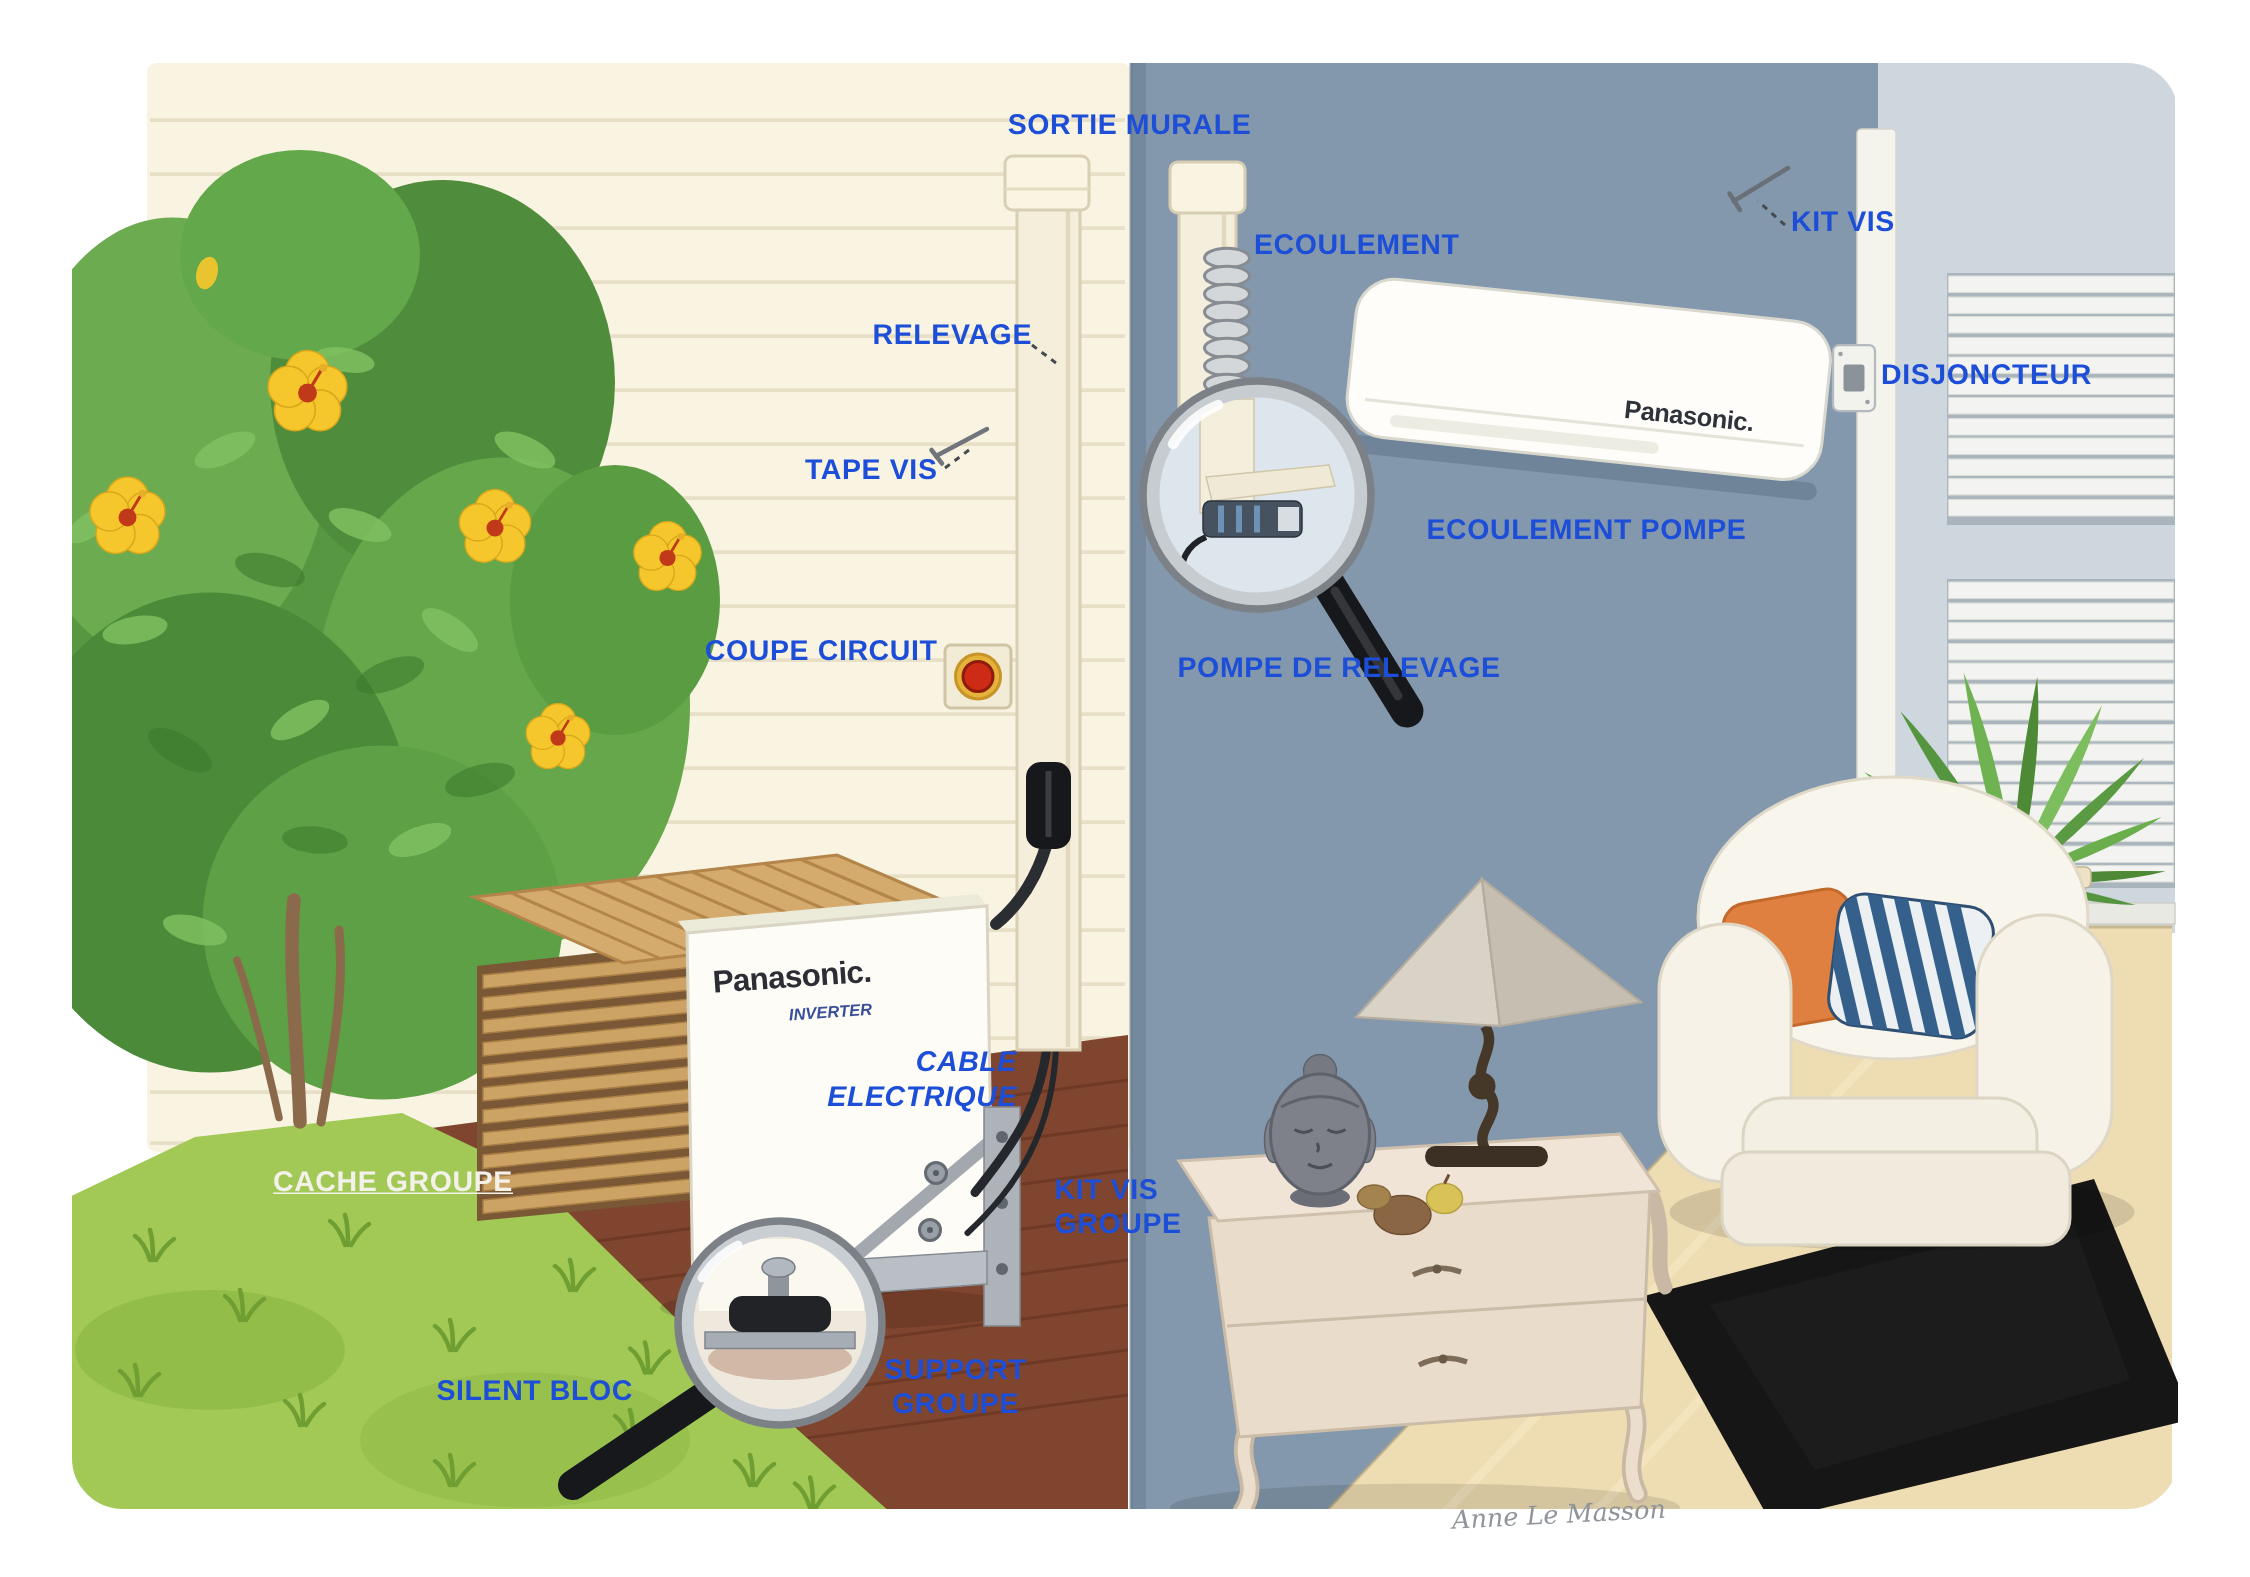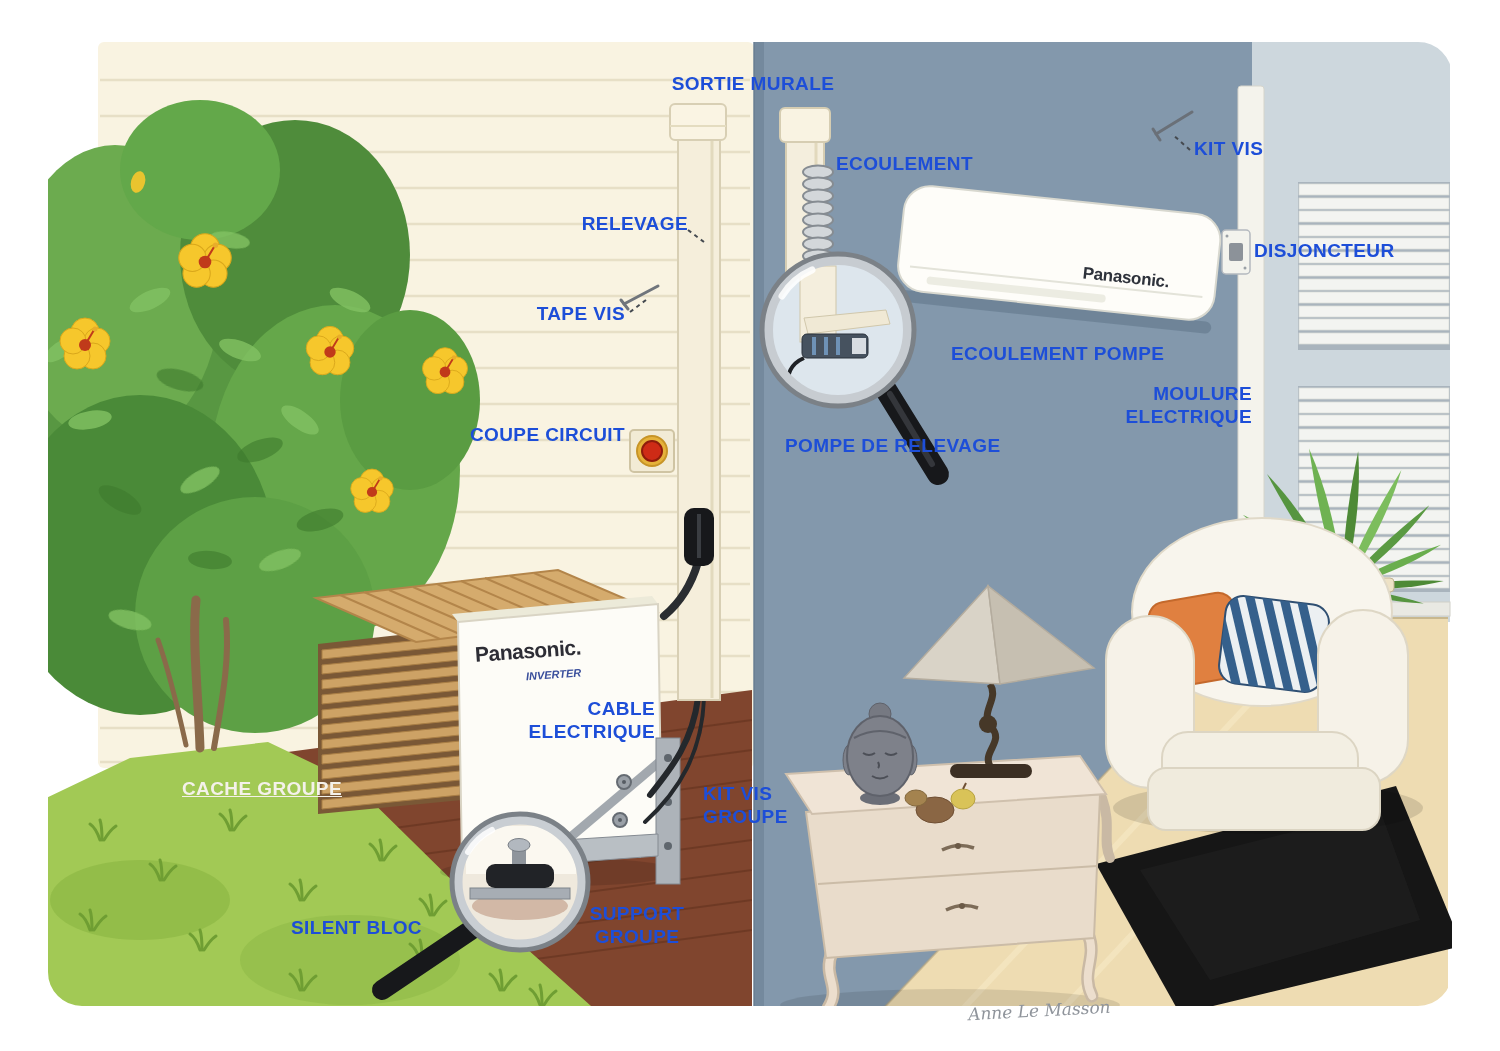--- a/index.html
+++ b/index.html
@@ -460,27 +460,26 @@
     <line x1="1190" y1="150" x2="1172" y2="134"></line>
   </g>
 
   <rect x="26" y="20" width="1448" height="1008" rx="56" fill="none" stroke="#ffffff" stroke-width="44"></rect>
 </svg>
 
 <div class="lbl ta-c" style="left:663px;top:72px;width:180px;">SORTIE MURALE</div>
 <div class="lbl ta-r" style="left:558px;top:212px;width:130px;">RELEVAGE</div>
 <div class="lbl ta-r" style="left:505px;top:302px;width:120px;">TAPE VIS</div>
 <div class="lbl ta-r" style="left:450px;top:423px;width:175px;">COUPE CIRCUIT</div>
-<div class="lbl ta-r" style="left:523px;top:697px;width:132px;">CABLE ELECTRIQUE</div>
+<div class="lbl ta-r" style="left:546px;top:697px;width:132px;font-style:italic;">CABLE ELECTRIQUE</div>
 <div class="lbl ta-l" style="left:703px;top:782px;width:100px;">KIT VIS GROUPE</div>
 <div class="lbl ta-c" style="left:577px;top:902px;width:120px;">SUPPORT GROUPE</div>
 <div class="lbl ta-r" style="left:272px;top:916px;width:150px;">SILENT BLOC</div>
 <div class="lbl ta-l light" style="left:182px;top:777px;width:180px;">CACHE GROUPE</div>
 <div class="lbl ta-l" style="left:836px;top:152px;width:160px;">ECOULEMENT</div>
 <div class="lbl ta-l" style="left:1194px;top:137px;width:100px;">KIT VIS</div>
 <div class="lbl ta-l" style="left:1254px;top:239px;width:160px;">DISJONCTEUR</div>
 <div class="lbl ta-l" style="left:906px;top:342px;width:240px;margin-left:45px;">ECOULEMENT POMPE</div>
 <div class="lbl ta-l" style="left:785px;top:434px;width:245px;">POMPE DE RELEVAGE</div>
-<div class="lbl ta-r" style="left:1092px;top:382px;width:160px;">MOULURE ELECTRIQUE</div>
 
 <div class="sig" style="left:968px;top:1000px;width:160px;">Anne Le Masson</div>
 
 </div>
 
 </body></html>

